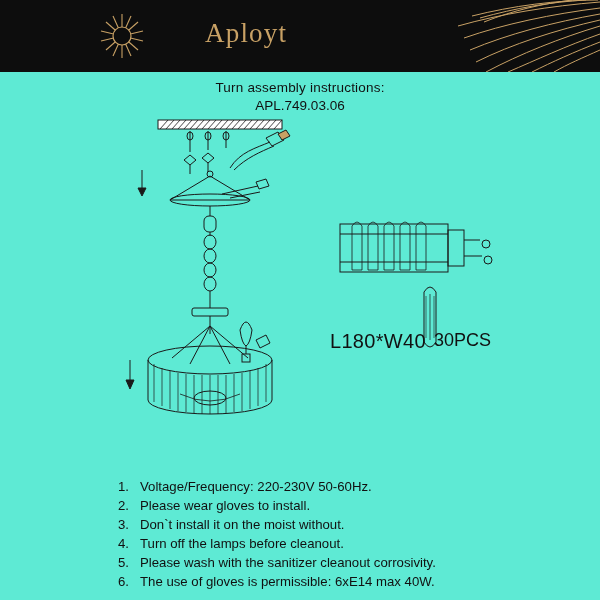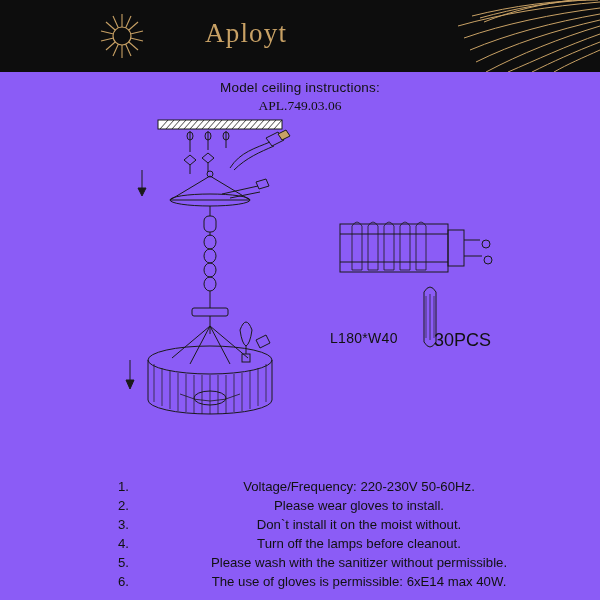--- a/index.html
+++ b/index.html
@@ -5,21 +5,21 @@
   * { box-sizing: border-box; }
   html, body {
     margin: 0; padding: 0;
     width: 600px; height: 600px;
     background: #ffffff;
     font-family: "Liberation Sans", sans-serif;
   }
   .page {
     position: relative;
     width: 600px; height: 600px;
-    background: #8b5cf6;
+    background: #5eead4;
     overflow: hidden;
   }
   
   .banner {
     position: absolute;
     left: 0; top: 0;
     width: 600px; height: 72px;
     background: #0d0d0d;
     overflow: hidden;
   }
@@ -49,38 +49,37 @@
     text-align: center;
     color: #111;
   }
   .title-block .line1 {
     font-size: 13.5px;
     letter-spacing: .2px;
   }
   .title-block .line2 {
     font-size: 13.5px;
     margin-top: 3px;
-    font-family: Liberation Serif, serif;
   }
   
   .drawing {
     position: absolute;
     left: 80px; top: 112px;
     width: 260px; height: 350px;
   }
   .parts {
     position: absolute;
     left: 330px; top: 200px;
     width: 250px; height: 180px;
   }
   .dim-label {
     position: absolute;
     left: 330px; top: 330px;
     width: 180px;
-    font-size: 14px;
+    font-size: 20px;
     color: #111;
     text-align: left;
     letter-spacing: .3px;
   }
   .pcs-label {
     position: absolute;
     left: 434px; top: 330px;
     font-size: 18px;
     color: #111;
   }
@@ -93,21 +92,21 @@
     font-size: 13.2px;
     line-height: 17.6px;
     font-family: "Liberation Sans", sans-serif;
   }
   .instructions .row {
     display: flex;
     gap: 8px;
     margin-bottom: 1.5px;
   }
   .instructions .num { width: 14px; flex: 0 0 14px; }
-  .instructions .txt { flex: 1 1 auto; text-align: center; }
+  .instructions .txt { flex: 1 1 auto; }
 </style>
 </head>
 <body>
 
 <div class="page">
 
   <div class="banner">
 
     <svg class="sunburst-left" viewBox="0 0 48 48">
       <g stroke="#c8a165" stroke-width="1.1">
@@ -142,21 +141,21 @@
         <path d="M220 34 C 186 46, 156 60, 128 72"></path>
         <path d="M220 42 C 194 52, 172 62, 152 72"></path>
         <path d="M220 50 C 202 58, 188 64, 174 72"></path>
       </g>
     </svg>
 
     <div class="brand">Aployt</div>
   </div>
 
   <div class="title-block">
-    <div class="line1">Model ceiling instructions:</div>
+    <div class="line1">Turn assembly instructions:</div>
     <div class="line2">APL.749.03.06</div>
   </div>
 
   <svg class="drawing" viewBox="0 0 260 350">
     <g stroke="#1a1a1a" fill="none" stroke-width="1">
 
       <g>
         <rect x="78" y="8" width="124" height="9" fill="#ffffff"></rect>
         <g stroke-width="0.8">
           <line x1="80" y1="17" x2="88" y2="8"></line>
@@ -319,21 +318,21 @@
     <div class="row">
       <span class="num">3.</span>
       <span class="txt">Don`t install it on the moist without.</span>
     </div>
     <div class="row">
       <span class="num">4.</span>
       <span class="txt">Turn off the lamps before cleanout.</span>
     </div>
     <div class="row">
       <span class="num">5.</span>
-      <span class="txt">Please wash with the sanitizer without permissible.</span>
+      <span class="txt">Please wash with the sanitizer cleanout corrosivity.</span>
     </div>
     <div class="row">
       <span class="num">6.</span>
       <span class="txt">The use of gloves is permissible: 6xE14 max 40W.</span>
     </div>
   </div>
 
 </div>
 
 </body></html>

